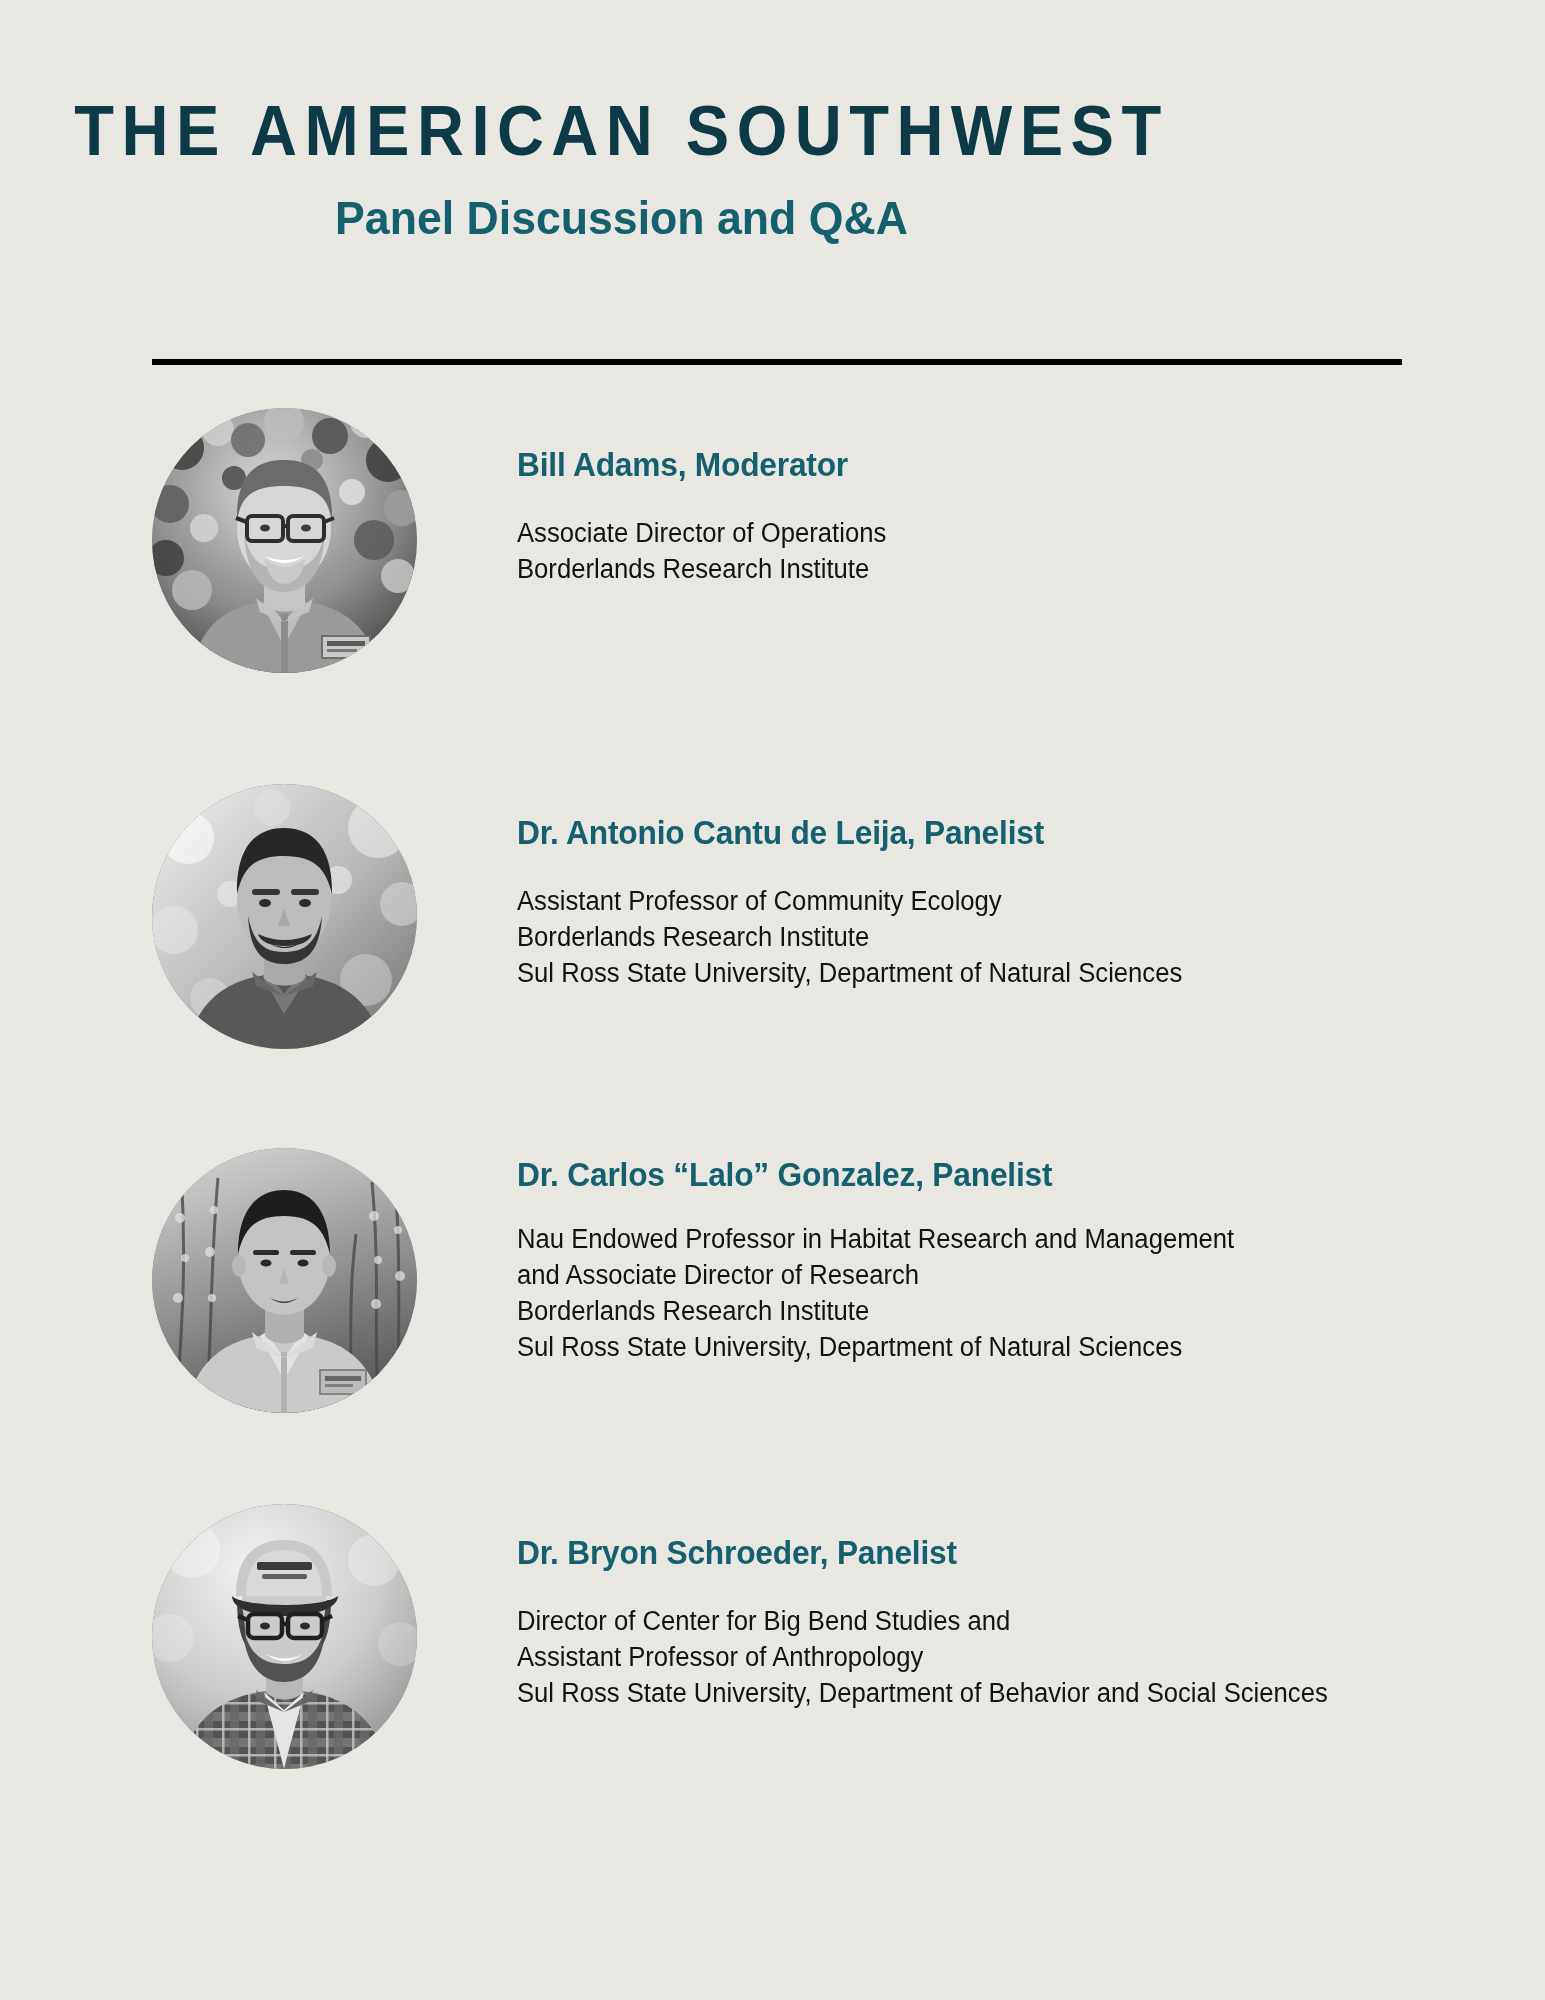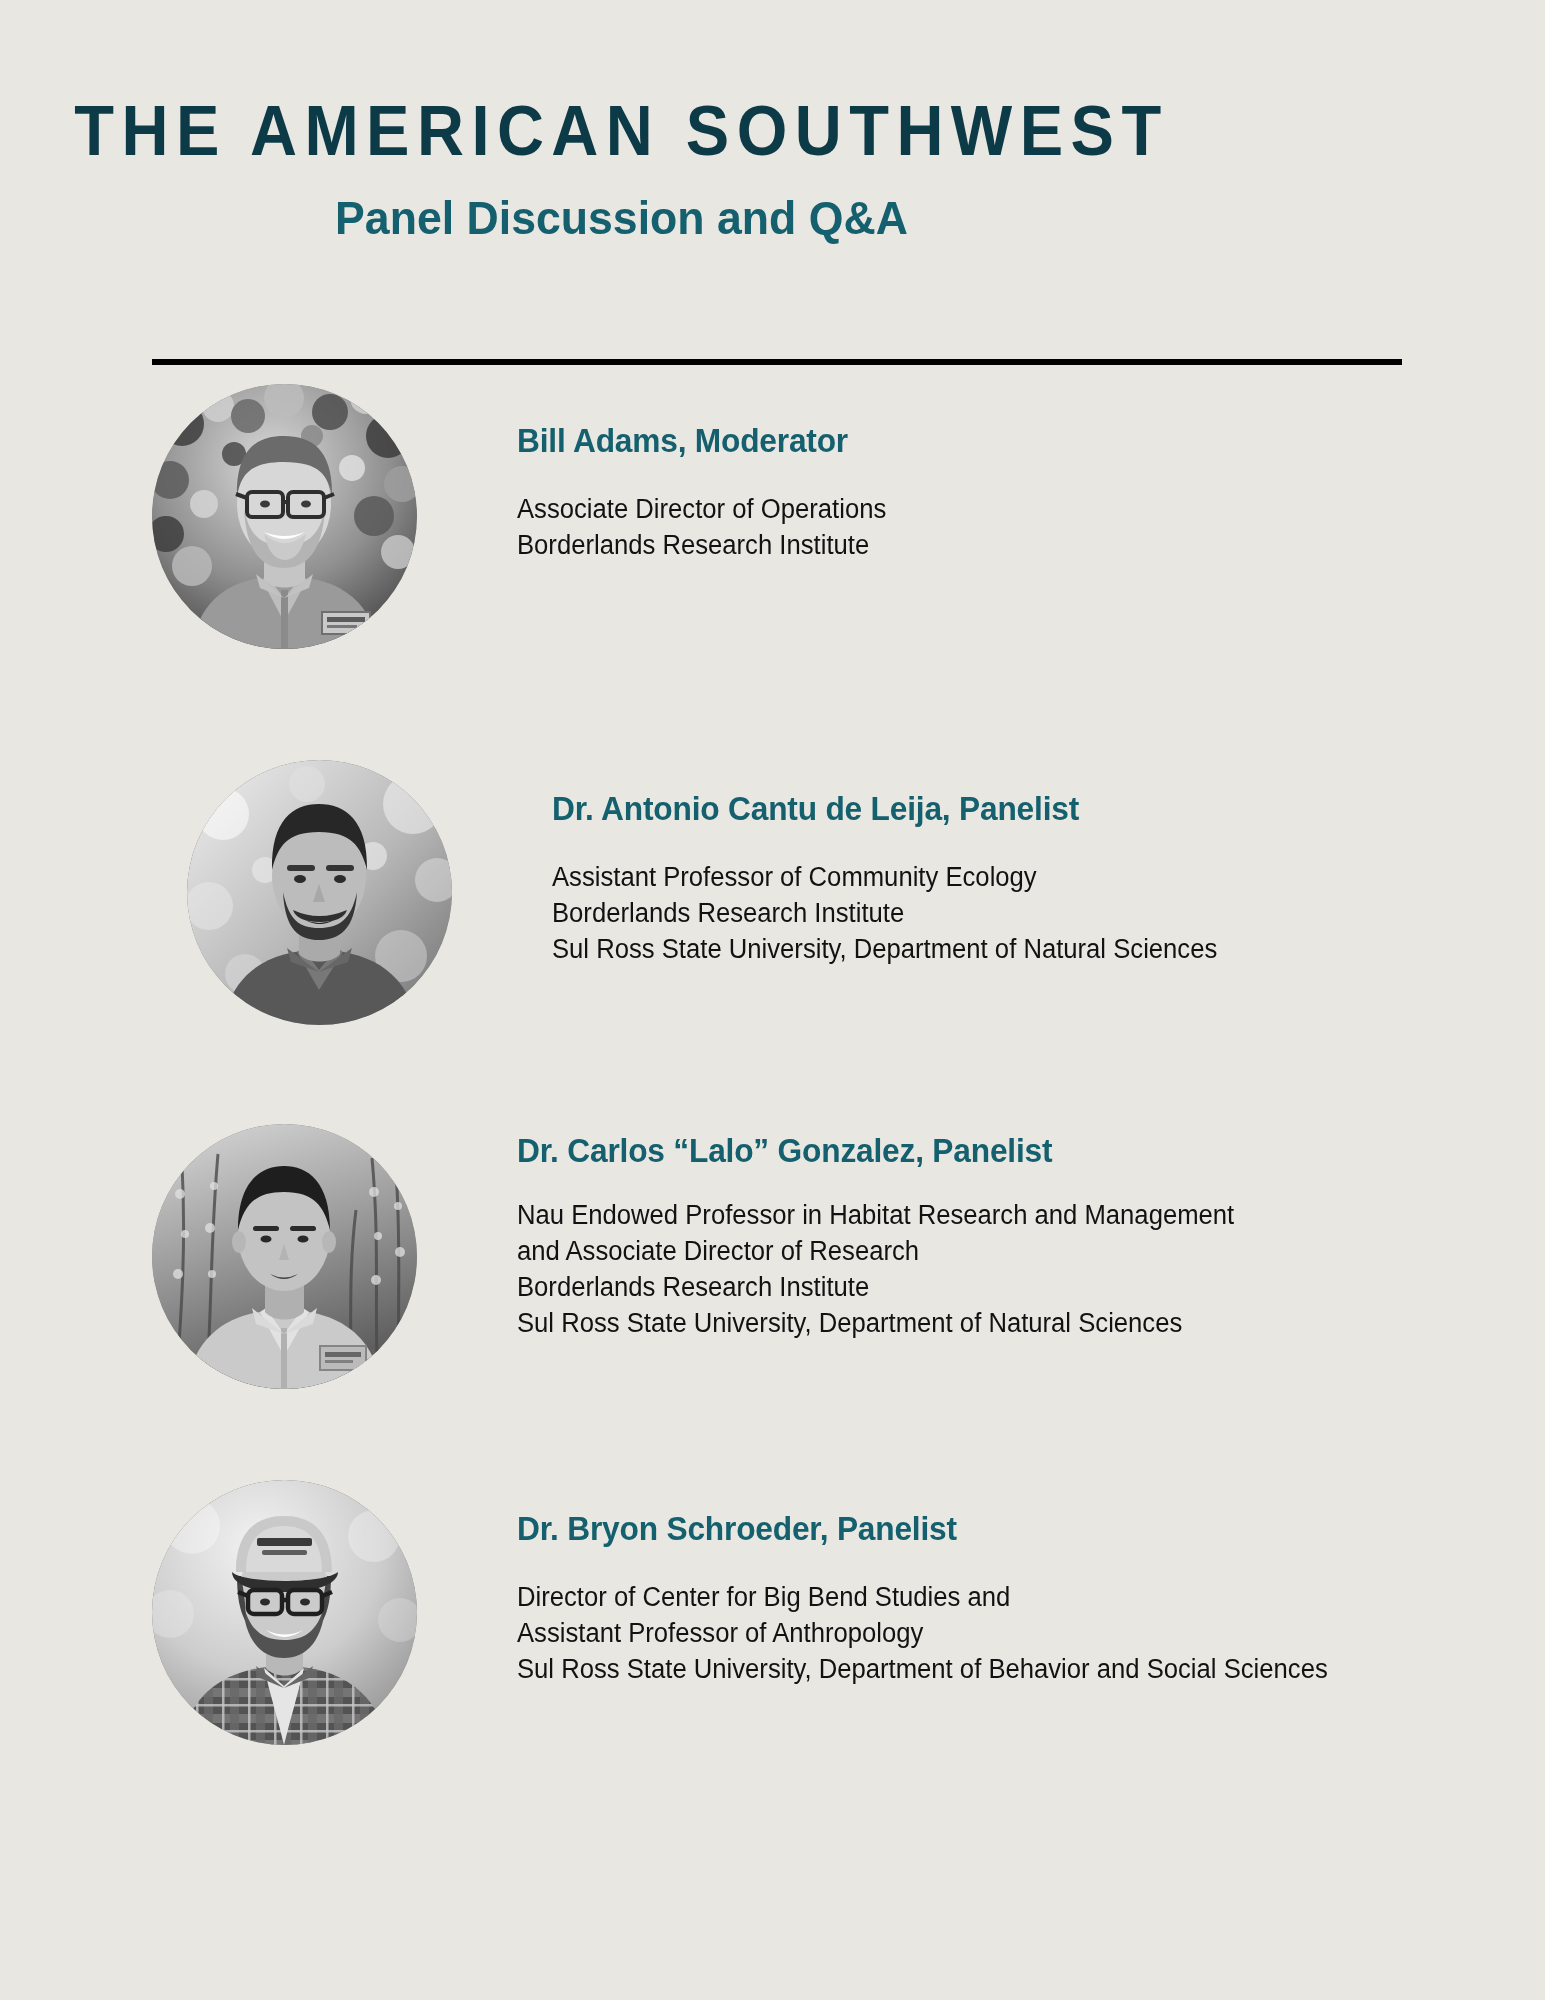--- a/index.html
+++ b/index.html
@@ -57,21 +57,21 @@
     top: 359px;
     width: 1250px;
     height: 6px;
     background: #000000;
   }
 
   
   .panel-list {
     position: absolute;
     left: 0;
-    top: 384px;
+    top: 408px;
     width: 1545px;
   }
   .panelist {
     position: relative;
     display: flex;
     align-items: flex-start;
     min-height: 300px;
     margin-bottom: 72px;
   }
   .panelist:last-child { margin-bottom: 0; }
@@ -124,21 +124,21 @@
 
   
   .row-1 .info { padding-top: 38px; }
   .row-1 .person-name { margin-bottom: 30px; }
   .row-2 .info { padding-top: 30px; }
   .row-3 .info { padding-top: 8px; }
   .row-3 .person-name { margin-bottom: 26px; }
   .row-4 .info { padding-top: 30px; }
 
   .row-1 { margin-bottom: 76px; }
-  .row-2 { margin-bottom: 64px; padding-left: 35px; }
+  .row-2 { margin-bottom: 64px; }
   .row-3 { margin-bottom: 56px; justify-content: flex-end; }
 </style>
 </head>
 <body>
 
 <div class="poster">
 
   <div class="header">
     <h1 class="poster-title">THE AMERICAN SOUTHWEST</h1>
     <h2 class="poster-subtitle">Panel Discussion and Q&amp;A</h2>

